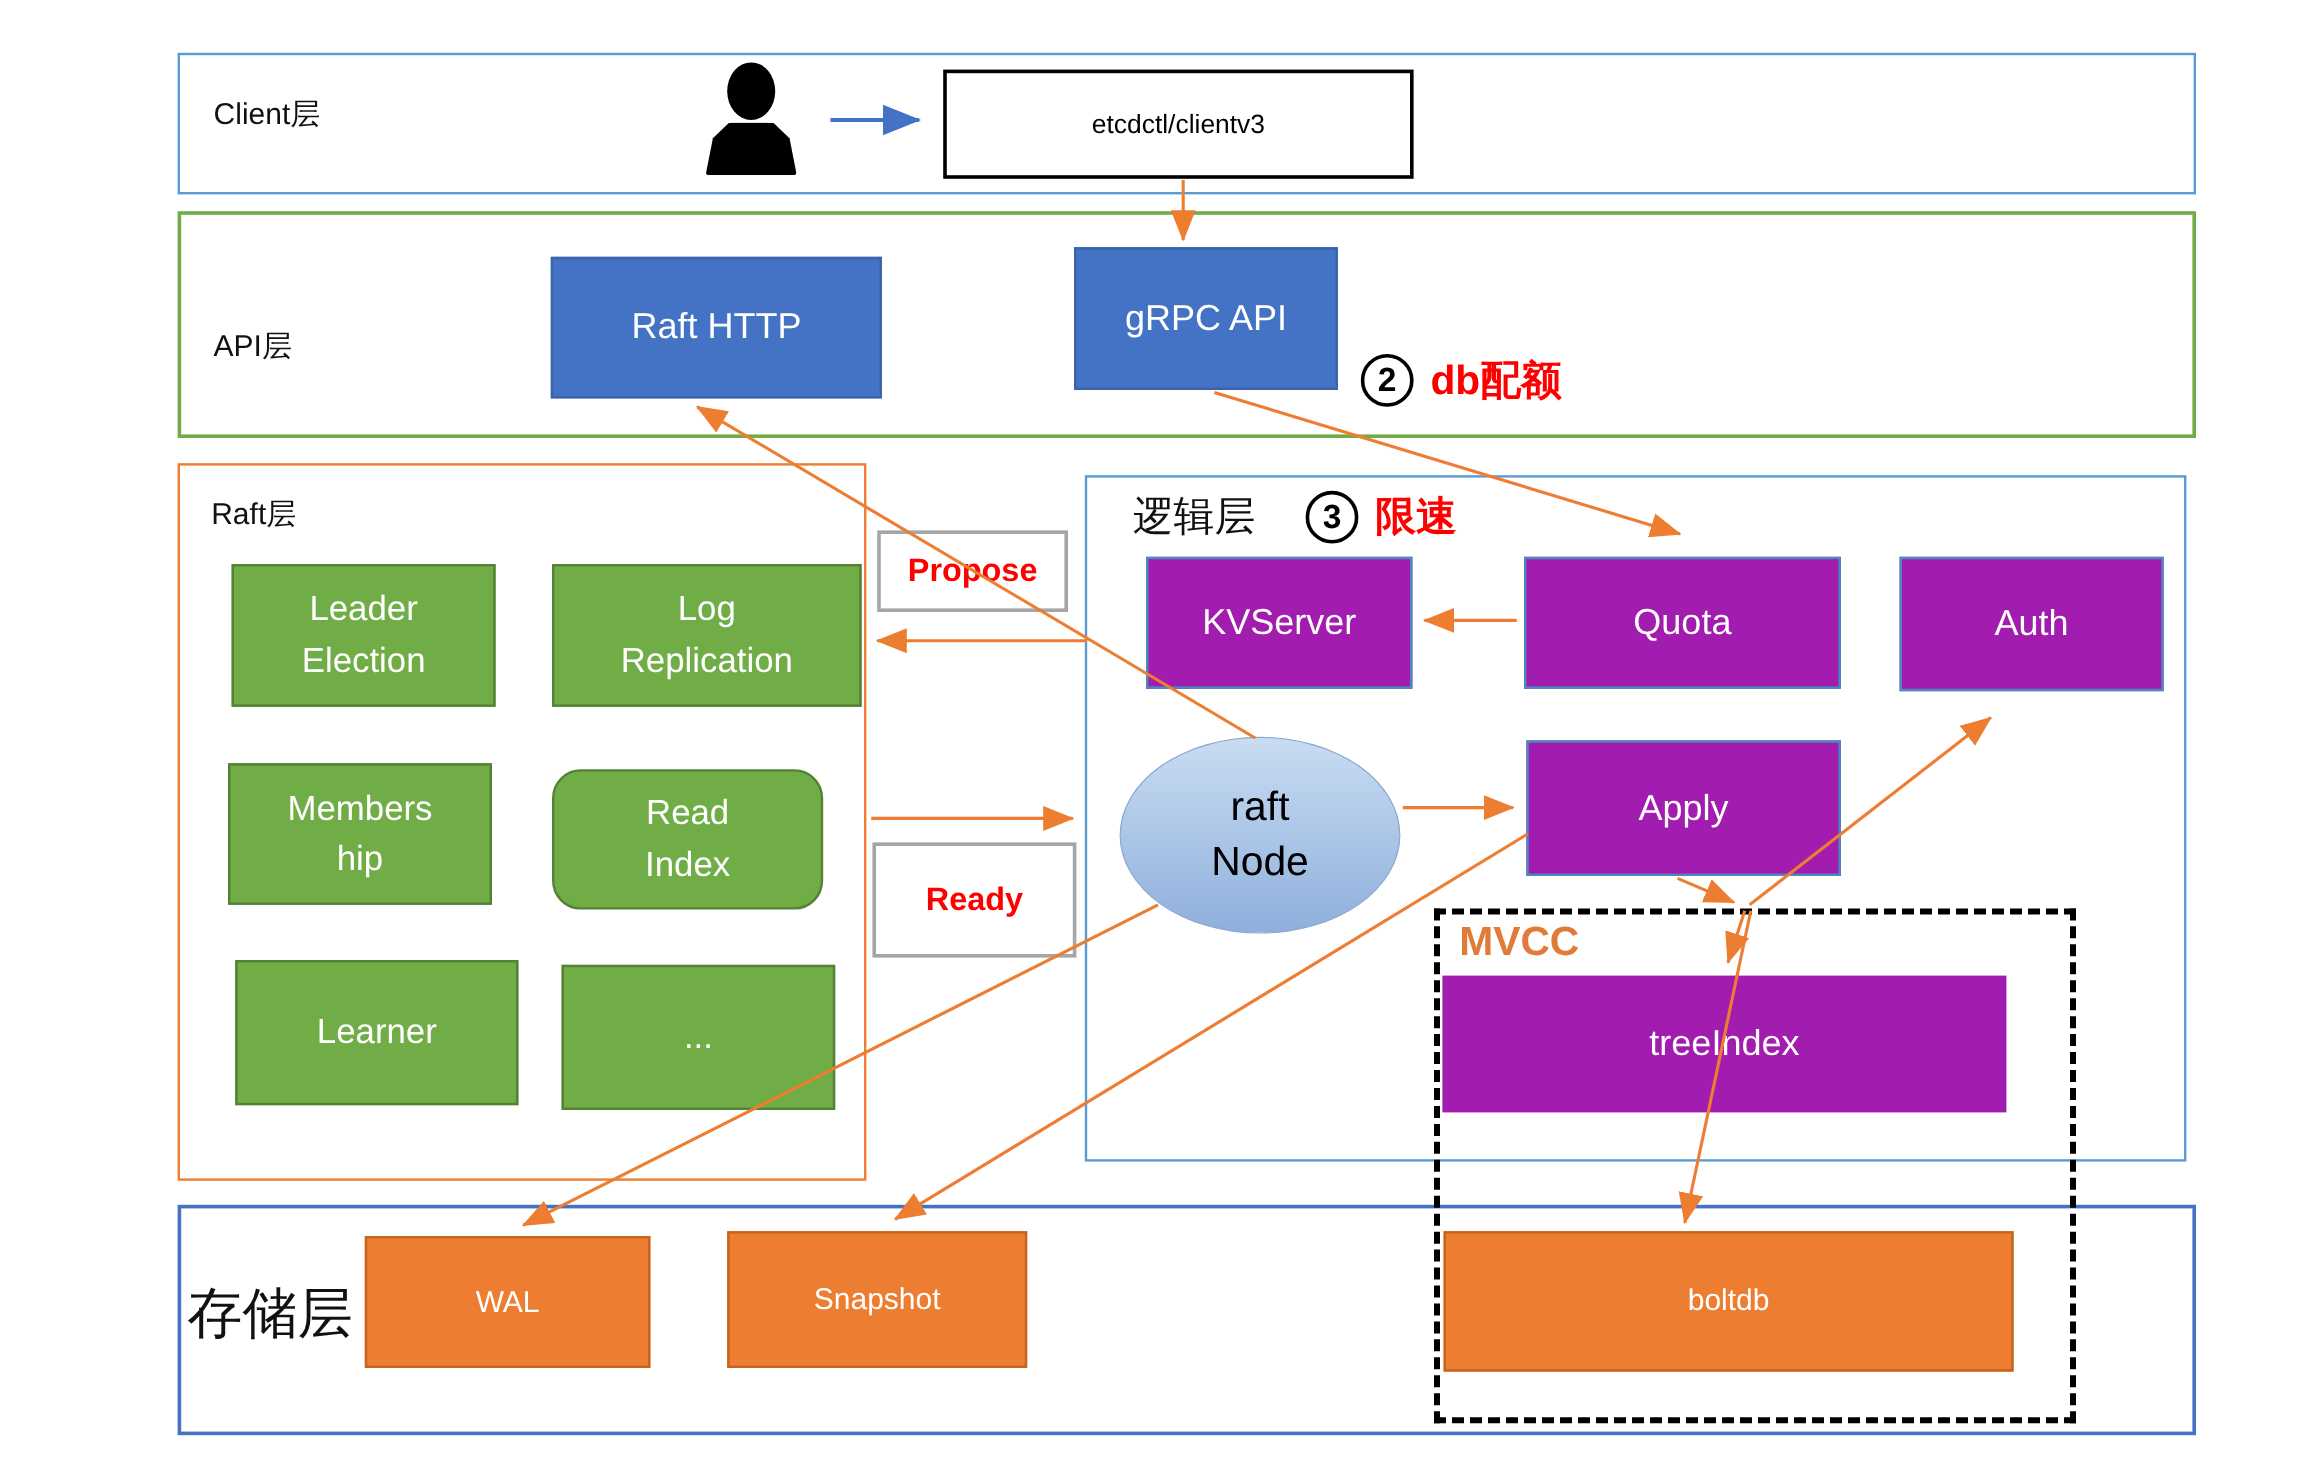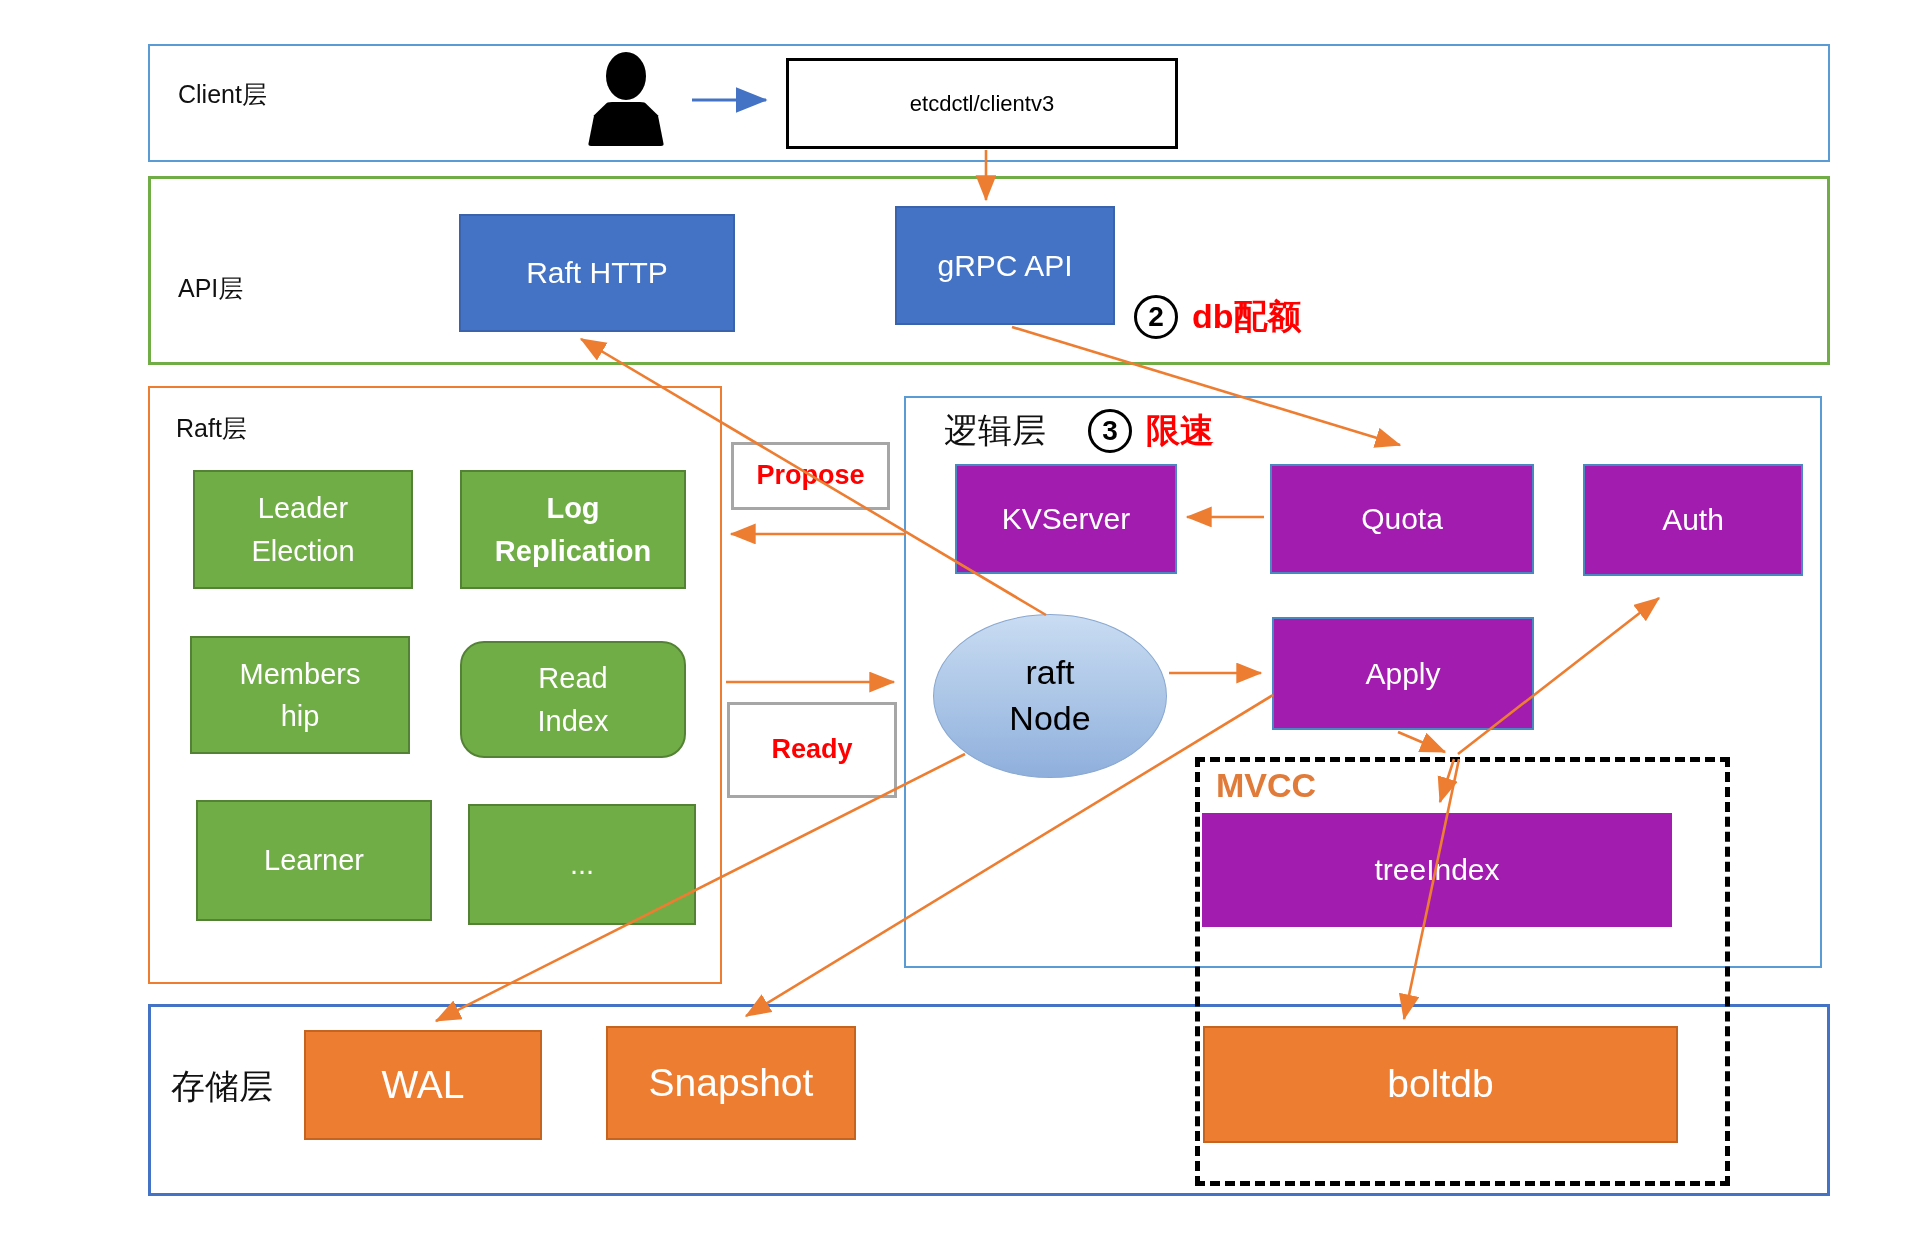--- a/index.html
+++ b/index.html
@@ -15,21 +15,21 @@
   .layer-storage{border:3px solid #4472C4;}
 
   .layer-label{position:absolute;font-size:25px;font-weight:500;color:#111;z-index:4;white-space:nowrap;}
 
   
   .node{position:absolute;display:flex;align-items:center;justify-content:center;
         text-align:center;box-sizing:border-box;z-index:3;white-space:pre-line;line-height:1.45;}
   .blue-dark{background:#4472C4;color:#fff;font-size:30px;border:2px solid #3a63ab;}
   .blue-light{background:#a21caf;color:#fff;font-size:30px;border:2px solid #4a88c2;}
   .green{background:#70AD47;color:#fff;font-size:29px;border:2.5px solid #548235;}
-  .orange{background:#ED7D31;color:#fff;font-size:39px;border:2.5px solid #c4641f;}
+  .orange{background:#ED7D31;color:#fff;font-size:25px;border:2.5px solid #c4641f;}
   .white-box{background:#fff;color:#000;font-size:22px;font-weight:500;border:3px solid #000;}
   .note-box{background:#fff;border:3px solid #A6A6A6;color:#FF0000;font-weight:700;font-size:27px;}
 
   .ellipse{position:absolute;border-radius:50%;
            background:linear-gradient(180deg,#c9dcf2 0%,#a9c4e6 55%,#8fafdc 100%);
            border:1.5px solid #89a8d0;color:#000;font-size:34px;line-height:1.35;
            display:flex;align-items:center;justify-content:center;text-align:center;
            white-space:pre-line;z-index:3;}
 
   .mvcc{position:absolute;border:5px dashed #000;box-sizing:border-box;z-index:5;background:transparent;}
@@ -58,21 +58,21 @@
 
   <div class="layer layer-client" style="left:148px;top:44px;width:1682px;height:118px;"></div>
   <div class="layer layer-api" style="left:148px;top:176px;width:1682px;height:189px;"></div>
   <div class="layer layer-raft" style="left:148px;top:386px;width:574px;height:598px;"></div>
   <div class="layer layer-logic" style="left:904px;top:396px;width:918px;height:572px;"></div>
   <div class="layer layer-storage" style="left:148px;top:1004px;width:1682px;height:192px;"></div>
 
   <div class="layer-label" style="left:178px;top:78px;">Client层</div>
   <div class="layer-label" style="left:178px;top:272px;">API层</div>
   <div class="layer-label" style="left:176px;top:412px;">Raft层</div>
-  <div class="layer-label" style="left:156px;top:1064px;font-size:34px;margin-left:15px;">存储层</div>
+  <div class="layer-label" style="left:156px;top:1064px;font-size:46px;">存储层</div>
 
   <div class="anno" style="left:944px;top:408px;">
     <span class="layer-label" style="position:static;font-size:34px;">逻辑层</span>
     <span class="circled" style="margin-left:28px;">3</span>
     <span class="red-note">限速</span>
   </div>
 
   <div class="anno" style="left:1134px;top:294px;">
     <span class="circled">2</span>
     <span class="red-note">db配额</span>
@@ -82,21 +82,21 @@
     <div class="person-head"></div>
     <div class="person-body"></div>
   </div>
   <div class="node white-box" style="left:786px;top:58px;width:392px;height:91px;">etcdctl/clientv3</div>
 
   <div class="node blue-dark" style="left:459px;top:214px;width:276px;height:118px;">Raft HTTP</div>
   <div class="node blue-dark" style="left:895px;top:206px;width:220px;height:119px;">gRPC API</div>
 
   <div class="node green" style="left:193px;top:470px;width:220px;height:119px;">Leader
 Election</div>
-  <div class="node green" style="left:460px;top:470px;width:226px;height:119px;font-weight:bold;">Log
+  <div class="node green" style="left:460px;top:470px;width:258px;height:119px;">Log
 Replication</div>
   <div class="node green" style="left:190px;top:636px;width:220px;height:118px;">Members
 hip</div>
   <div class="node green" style="left:460px;top:641px;width:226px;height:117px;border-radius:24px;">Read
 Index</div>
   <div class="node green" style="left:196px;top:800px;width:236px;height:121px;">Learner</div>
   <div class="node green" style="left:468px;top:804px;width:228px;height:121px;">...</div>
 
   <div class="node note-box" style="left:731px;top:442px;width:159px;height:68px;">Propose</div>
   <div class="node note-box" style="left:727px;top:702px;width:170px;height:96px;">Ready</div>

